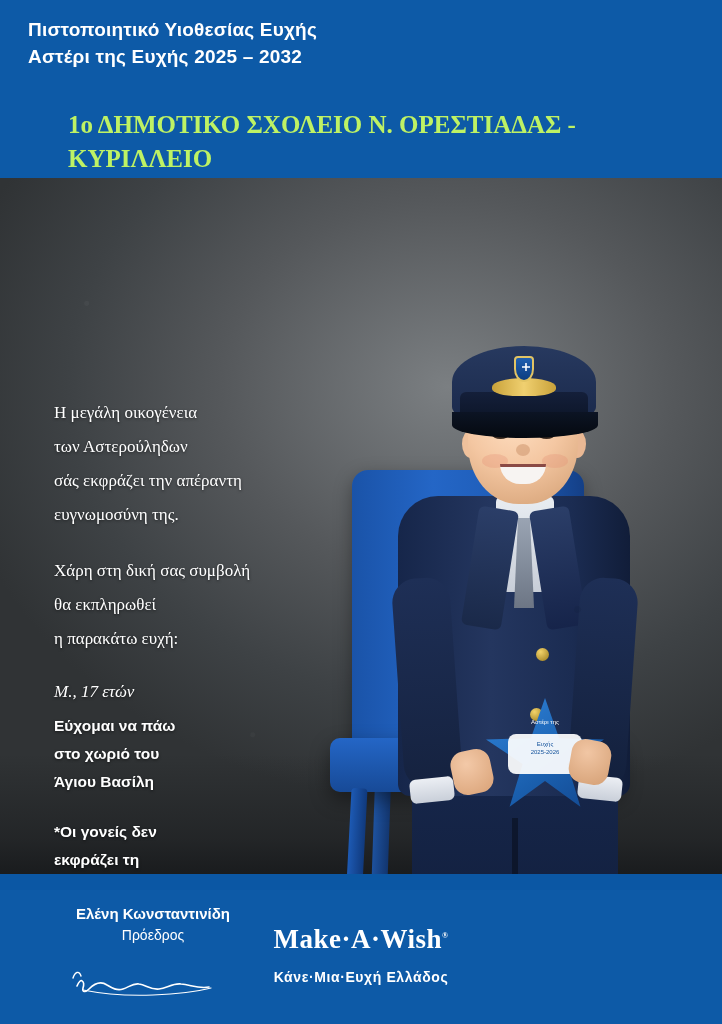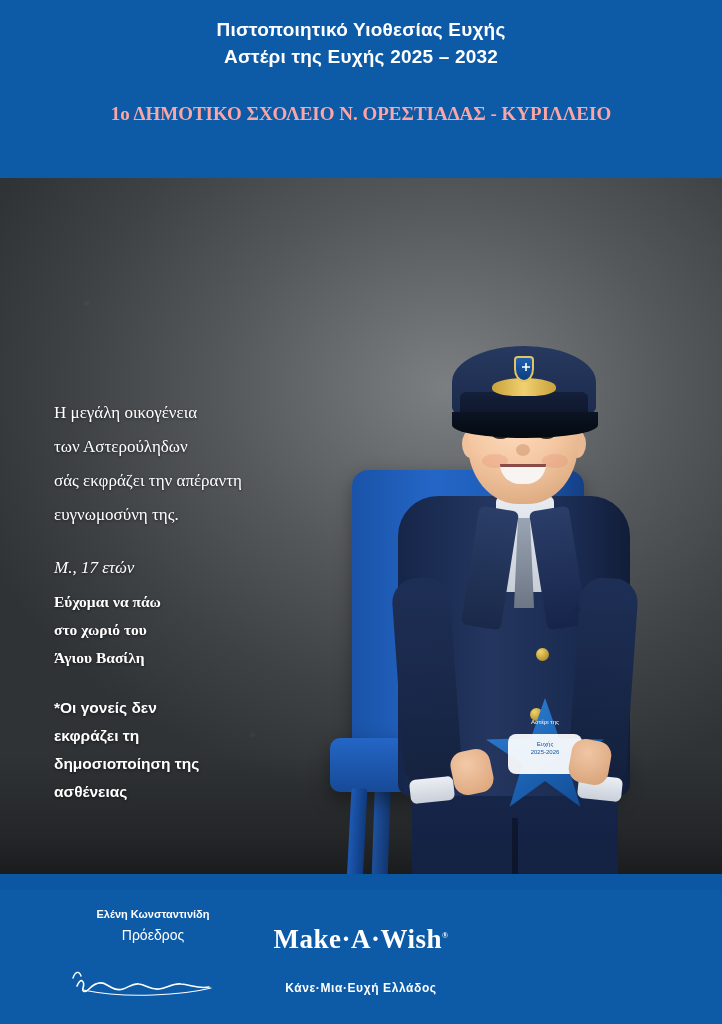--- a/index.html
+++ b/index.html
@@ -17,38 +17,38 @@
     overflow: hidden;
   }
 
   
   .header {
     position: absolute;
     left: 0; top: 0;
     width: 722px;
     height: 178px;
     background: #0d5aa7;
-    text-align: center;
     padding-top: 10px;
+    padding-left: 28px;
   }
   .header-line1, .header-line2 {
     color: #ffffff;
     font-size: 19px;
     font-weight: bold;
     line-height: 27px;
     letter-spacing: .2px;
   }
   .header-line1 { margin-top: 6px; }
   .school-name {
-    color: #fca5a5;
+    color: #bef264;
     font-family: "Liberation Serif", serif;
-    font-size: 19px;
+    font-size: 25px;
     font-weight: bold;
     line-height: 34px;
-    margin-top: 27px;
+    margin-top: 38px;
     padding: 0 40px;
   }
 
   
   .photo-area {
     position: absolute;
     left: 0; top: 178px;
     width: 722px;
     height: 696px;
     background:
@@ -301,45 +301,45 @@
   
   .footer {
     position: absolute;
     left: 0; bottom: 0;
     width: 722px; height: 134px;
     background: #0d5aa7;
   }
   .sig-block { position: absolute; text-align: center; color:#ffffff; }
   .sig-left { left: 28px; top: 14px; width: 250px; }
   .sig-right { left: 440px; top: 14px; width: 256px; }
-  .sig-name { font-size: 11px; font-weight: bold; line-height: 20px; }
+  .sig-name { font-size: 15px; font-weight: bold; line-height: 20px; }
   .sig-role { font-size: 14px; line-height: 22px; }
   .sig-mark { margin-top: 14px; height: 40px; }
   .sig-mark svg { display:block; margin: 0 auto; }
 
   .logo {
     position: absolute;
     left: 269px; top: 26px;
     width: 184px;
     text-align: center;
     color: #ffffff;
   }
   .logo-main {
     font-family: "Liberation Serif", serif;
     font-size: 27px;
     font-weight: bold;
     letter-spacing: .5px;
     line-height: 40px;
     white-space: nowrap;
   }
   .logo-sub {
-    font-size: 12px;
+    font-size: 14px;
     font-weight: bold;
     letter-spacing: .6px;
-    margin-top: 22px;
+    margin-top: 10px;
   }
   .logo-tm { font-size: 8px; vertical-align: 10px; }
 </style>
 </head>
 <body>
 
 <div class="certificate">
 
   <div class="header">
     <div class="header-line1">Πιστοποιητικό Υιοθεσίας Ευχής</div>
@@ -412,23 +412,28 @@
       </div>
     </div>
 
     <div class="body-text">
       <div class="para">
         <div>Η μεγάλη οικογένεια
 των Αστερούληδων
 σάς εκφράζει την απέραντη
 ευγνωμοσύνη της.</div>
       </div>
+      <div class="para">
+        <div>Χάρη στη δική σας συμβολή
+θα εκπληρωθεί
+η παρακάτω ευχή:</div>
+      </div>
       <div class="wish-block">
         <div class="wish-age">Μ., 17 ετών</div>
-        <div class="wish-text" style="white-space:pre-wrap;font-family:Liberation Serif, serif;">Εύχομαι να πάω
+        <div class="wish-text" style="white-space:pre-wrap;">Εύχομαι να πάω
 στο χωριό του
 Άγιου Βασίλη</div>
         <div class="wish-note" style="white-space:pre-wrap;">*Οι γονείς δεν
 εκφράζει τη
 δημοσιοποίηση της
 ασθένειας</div>
       </div>
     </div>
   </div>
 

